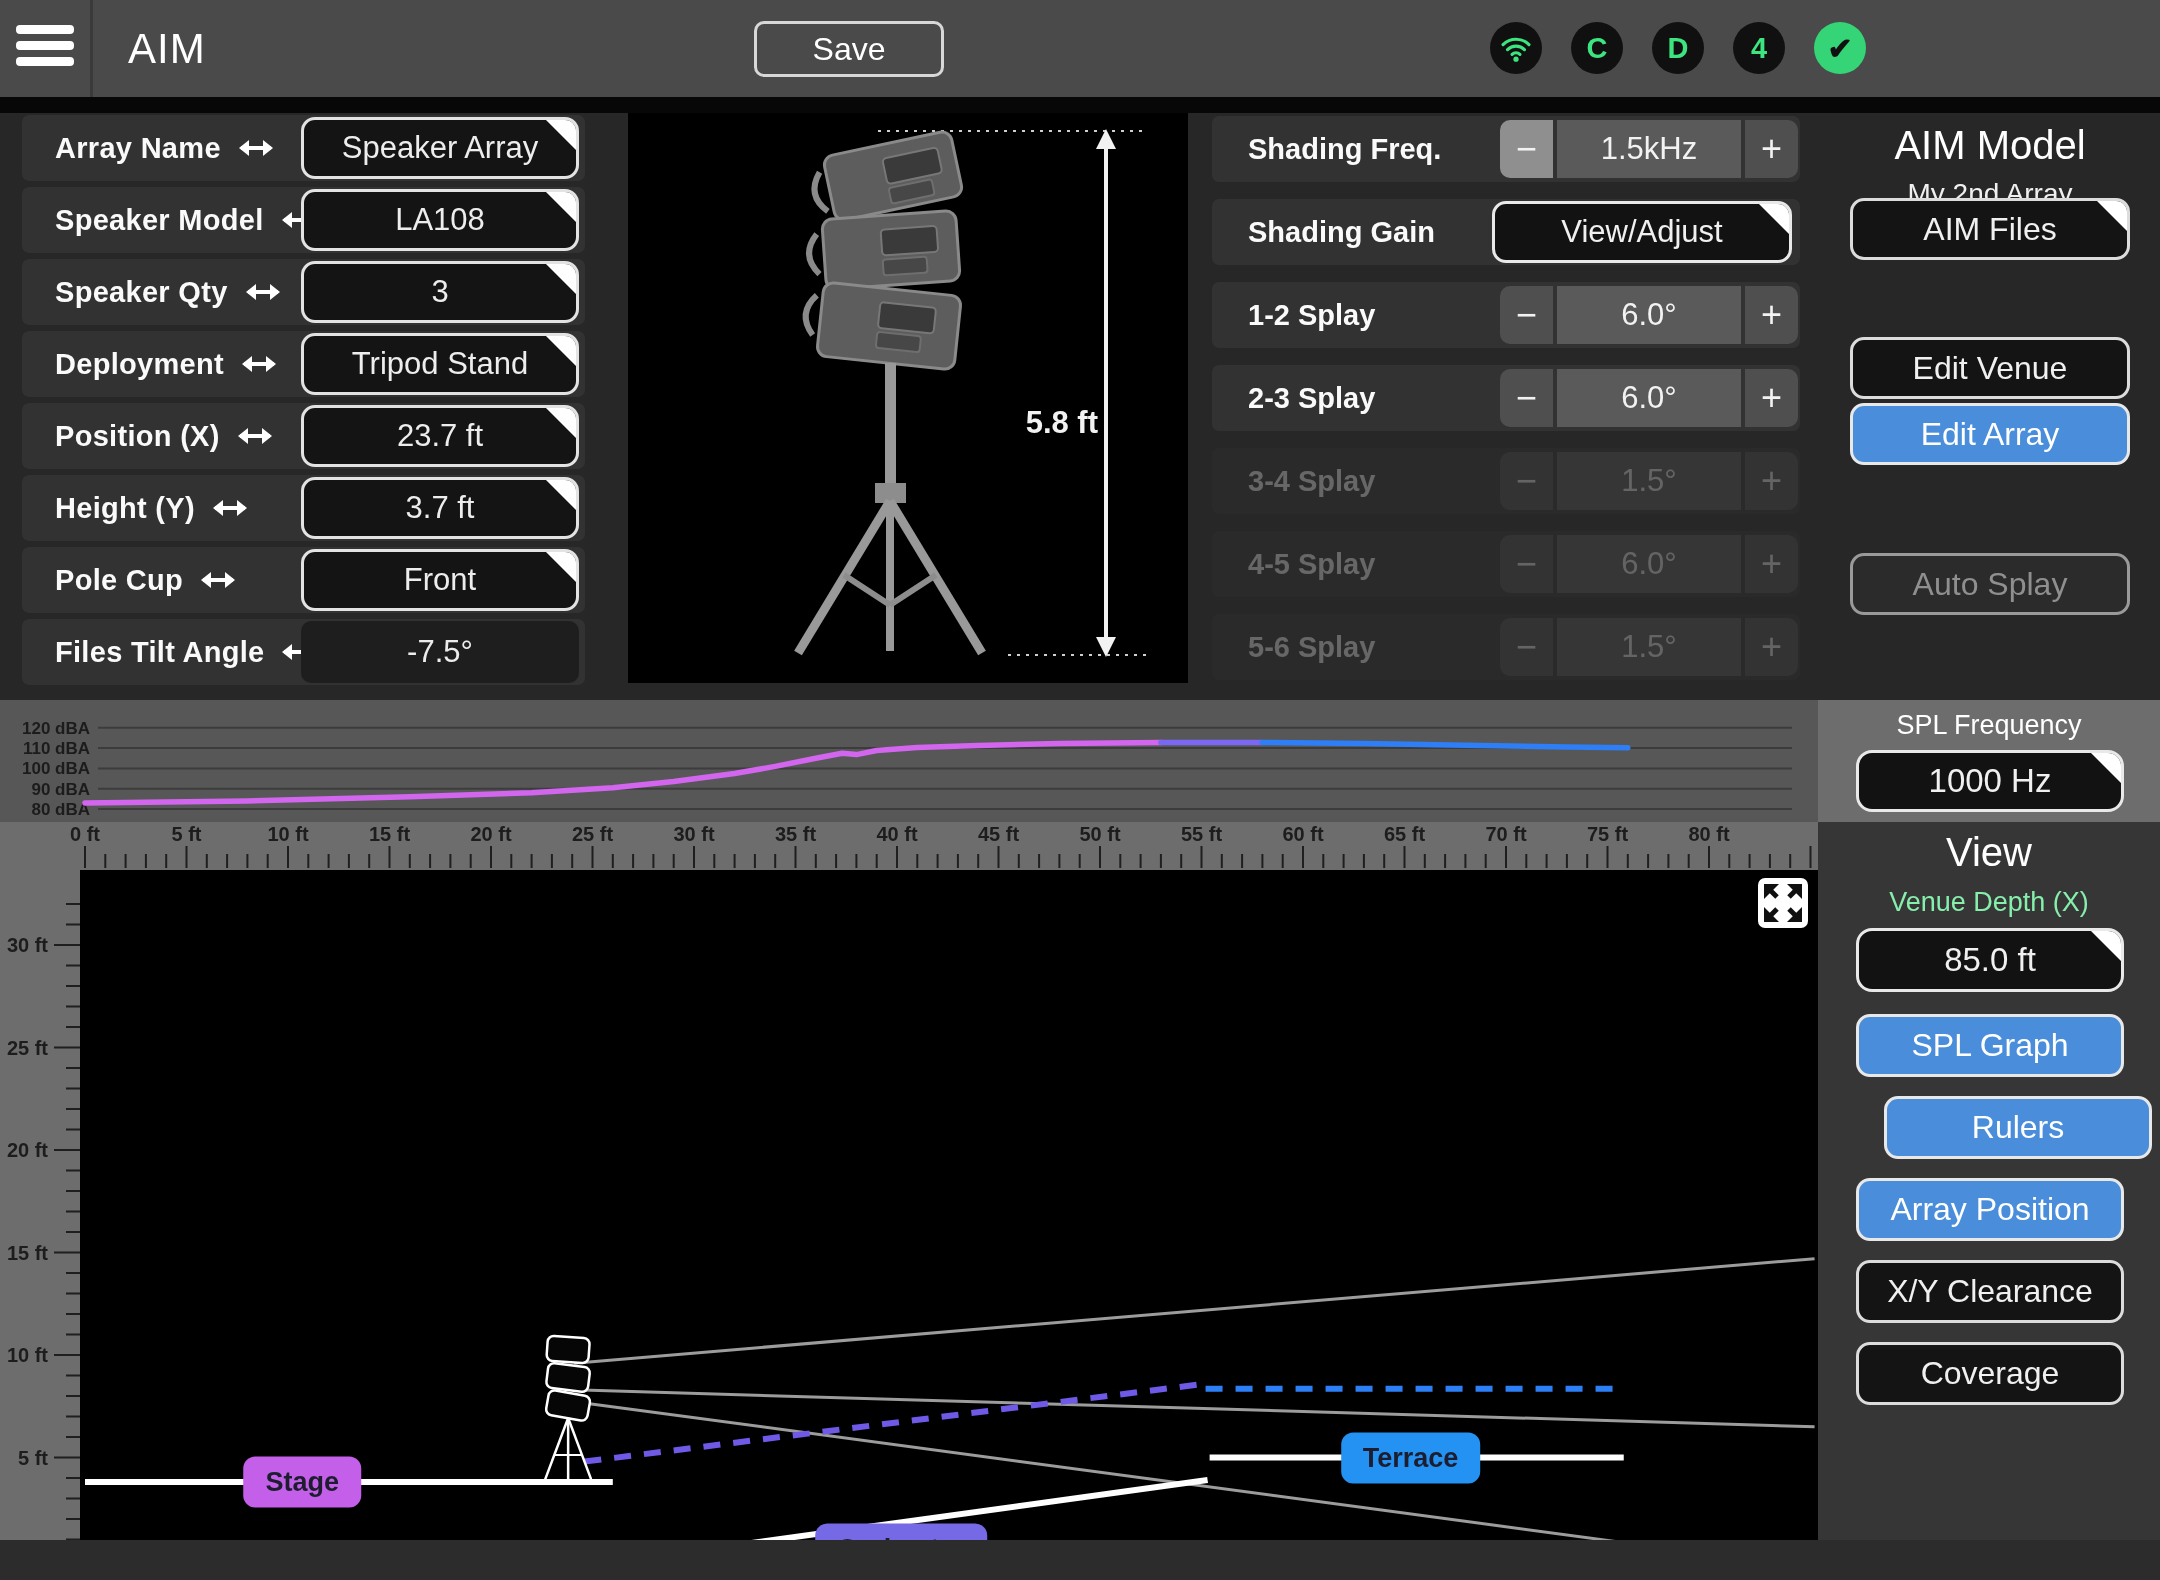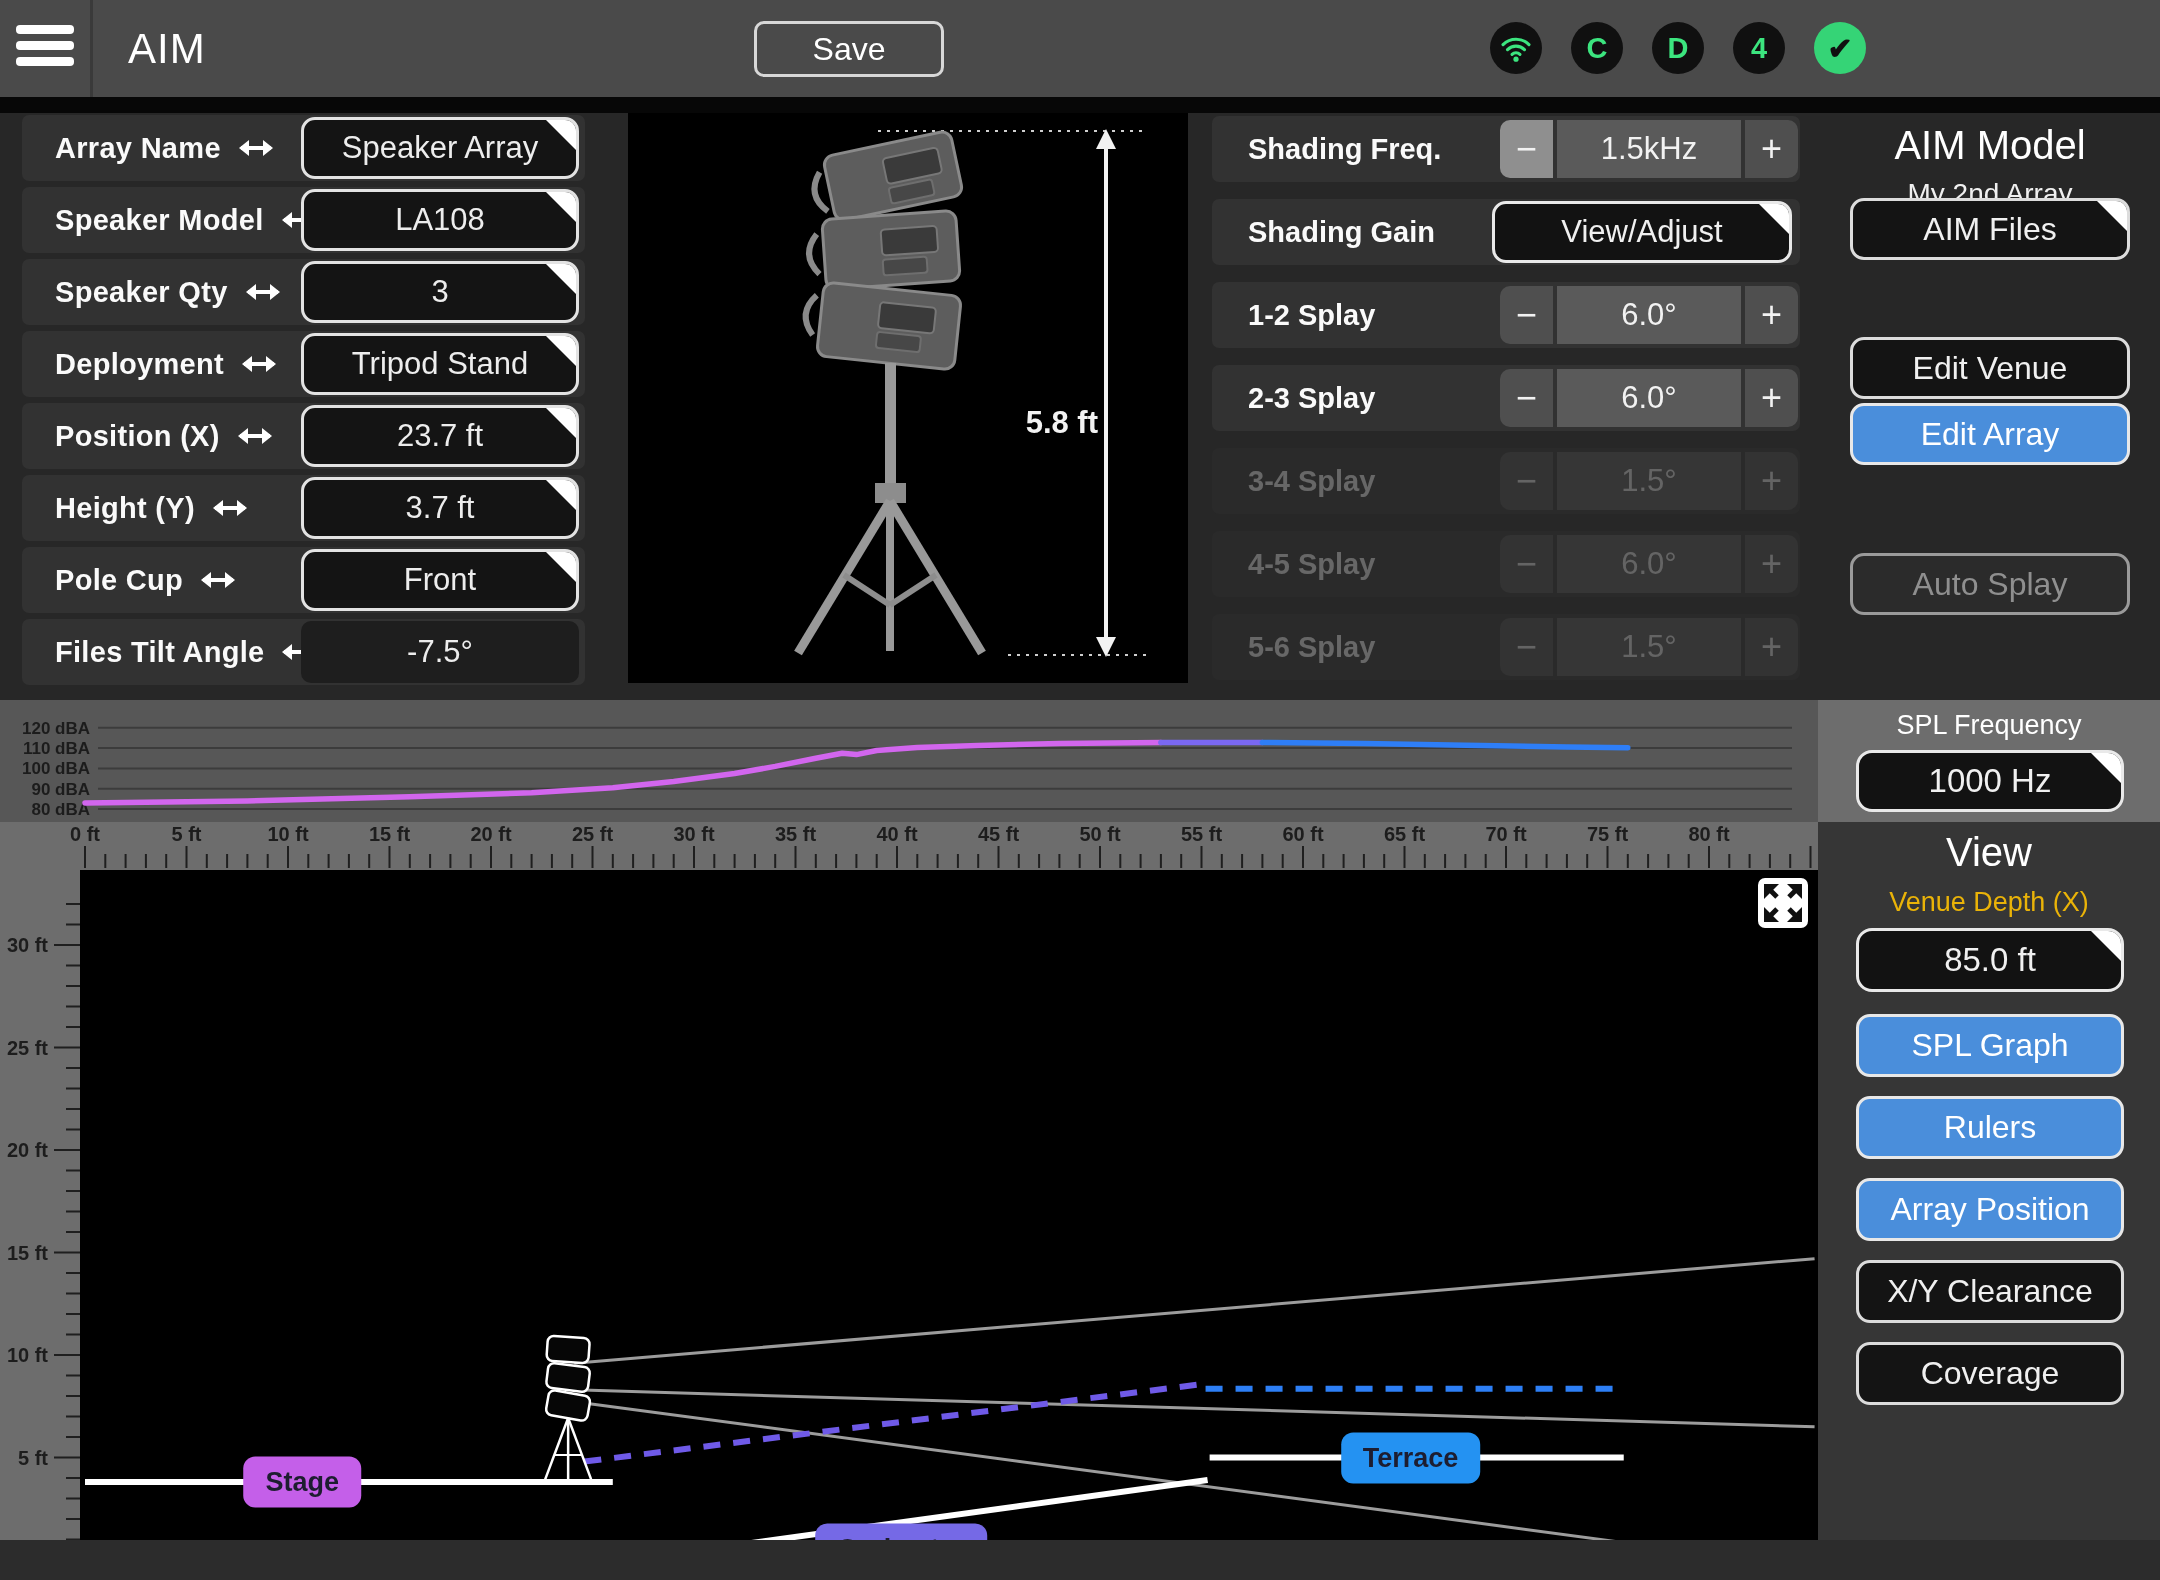--- a/index.html
+++ b/index.html
@@ -55,21 +55,21 @@
   
   .spl-strip { position:absolute; left:0; top:700px; width:1818px; height:122px; background:#575757; }
   .freq-panel { position:absolute; left:1818px; top:700px; width:342px; height:122px; background:#6d6d6d; }
   .freq-title { margin-top:10px; text-align:center; color:#fff; font-size:27px; }
   .freq-btn { position:absolute; left:38px; top:50px; width:268px; height:62px; background:#121212; border:3px solid #e9e9e9; border-radius:16px; color:#f0f0f0; font-size:33px; display:flex; align-items:center; justify-content:center; overflow:hidden; }
 
   
   #venue-svg { position:absolute; left:0; top:822px; }
   .view-panel { position:absolute; left:1818px; top:822px; width:342px; height:718px; background:#363636; }
   .view-title { margin-top:8px; text-align:center; color:#fff; font-size:40px; }
-  .vd-label { margin-top:12px; text-align:center; color:#eab308; font-size:27px; }
+  .vd-label { margin-top:12px; text-align:center; color:#86efac; font-size:27px; }
   .vd-btn { position:absolute; left:38px; top:106px; width:268px; height:64px; background:#121212; border:3px solid #e9e9e9; border-radius:16px; color:#f0f0f0; font-size:33px; display:flex; align-items:center; justify-content:center; overflow:hidden; }
   #view-buttons .panel-btn { left:38px; width:268px; height:63px; }
 
   .marker { position:absolute; transform:translate(-50%,-50%); border-radius:12px; padding:10px 22px; font-size:27px; font-weight:700; color:#1d1d30; white-space:nowrap; }
 
   .bottom-bar { position:absolute; left:0; top:1540px; width:2160px; height:40px; background:#2c2c2c; }
 </style>
 </head>
 <body>
 
@@ -539,21 +539,21 @@
 
   <div class="view-panel">
     <div class="view-title">View</div>
     <div class="vd-label">Venue Depth (X)</div>
     <div class="vd-btn">
         <span>85.0 ft</span>
         <i class="fold"></i>
       </div>
     <div id="view-buttons">
         <div class="panel-btn blue" style="top: 192px;">SPL Graph</div>
-        <div class="panel-btn blue" style="top: 274px;">Rulers</div>
+        <div class="panel-btn blue" style="top: 274px; margin-left: 28px;">Rulers</div>
         <div class="panel-btn blue" style="top: 356px;">Array Position</div>
         <div class="panel-btn" style="top: 438px;">X/Y Clearance</div>
         <div class="panel-btn" style="top: 520px;">Coverage</div>
       </div>
   </div>
 
   <div class="bottom-bar"></div>
 </div>
 
 </body></html>

